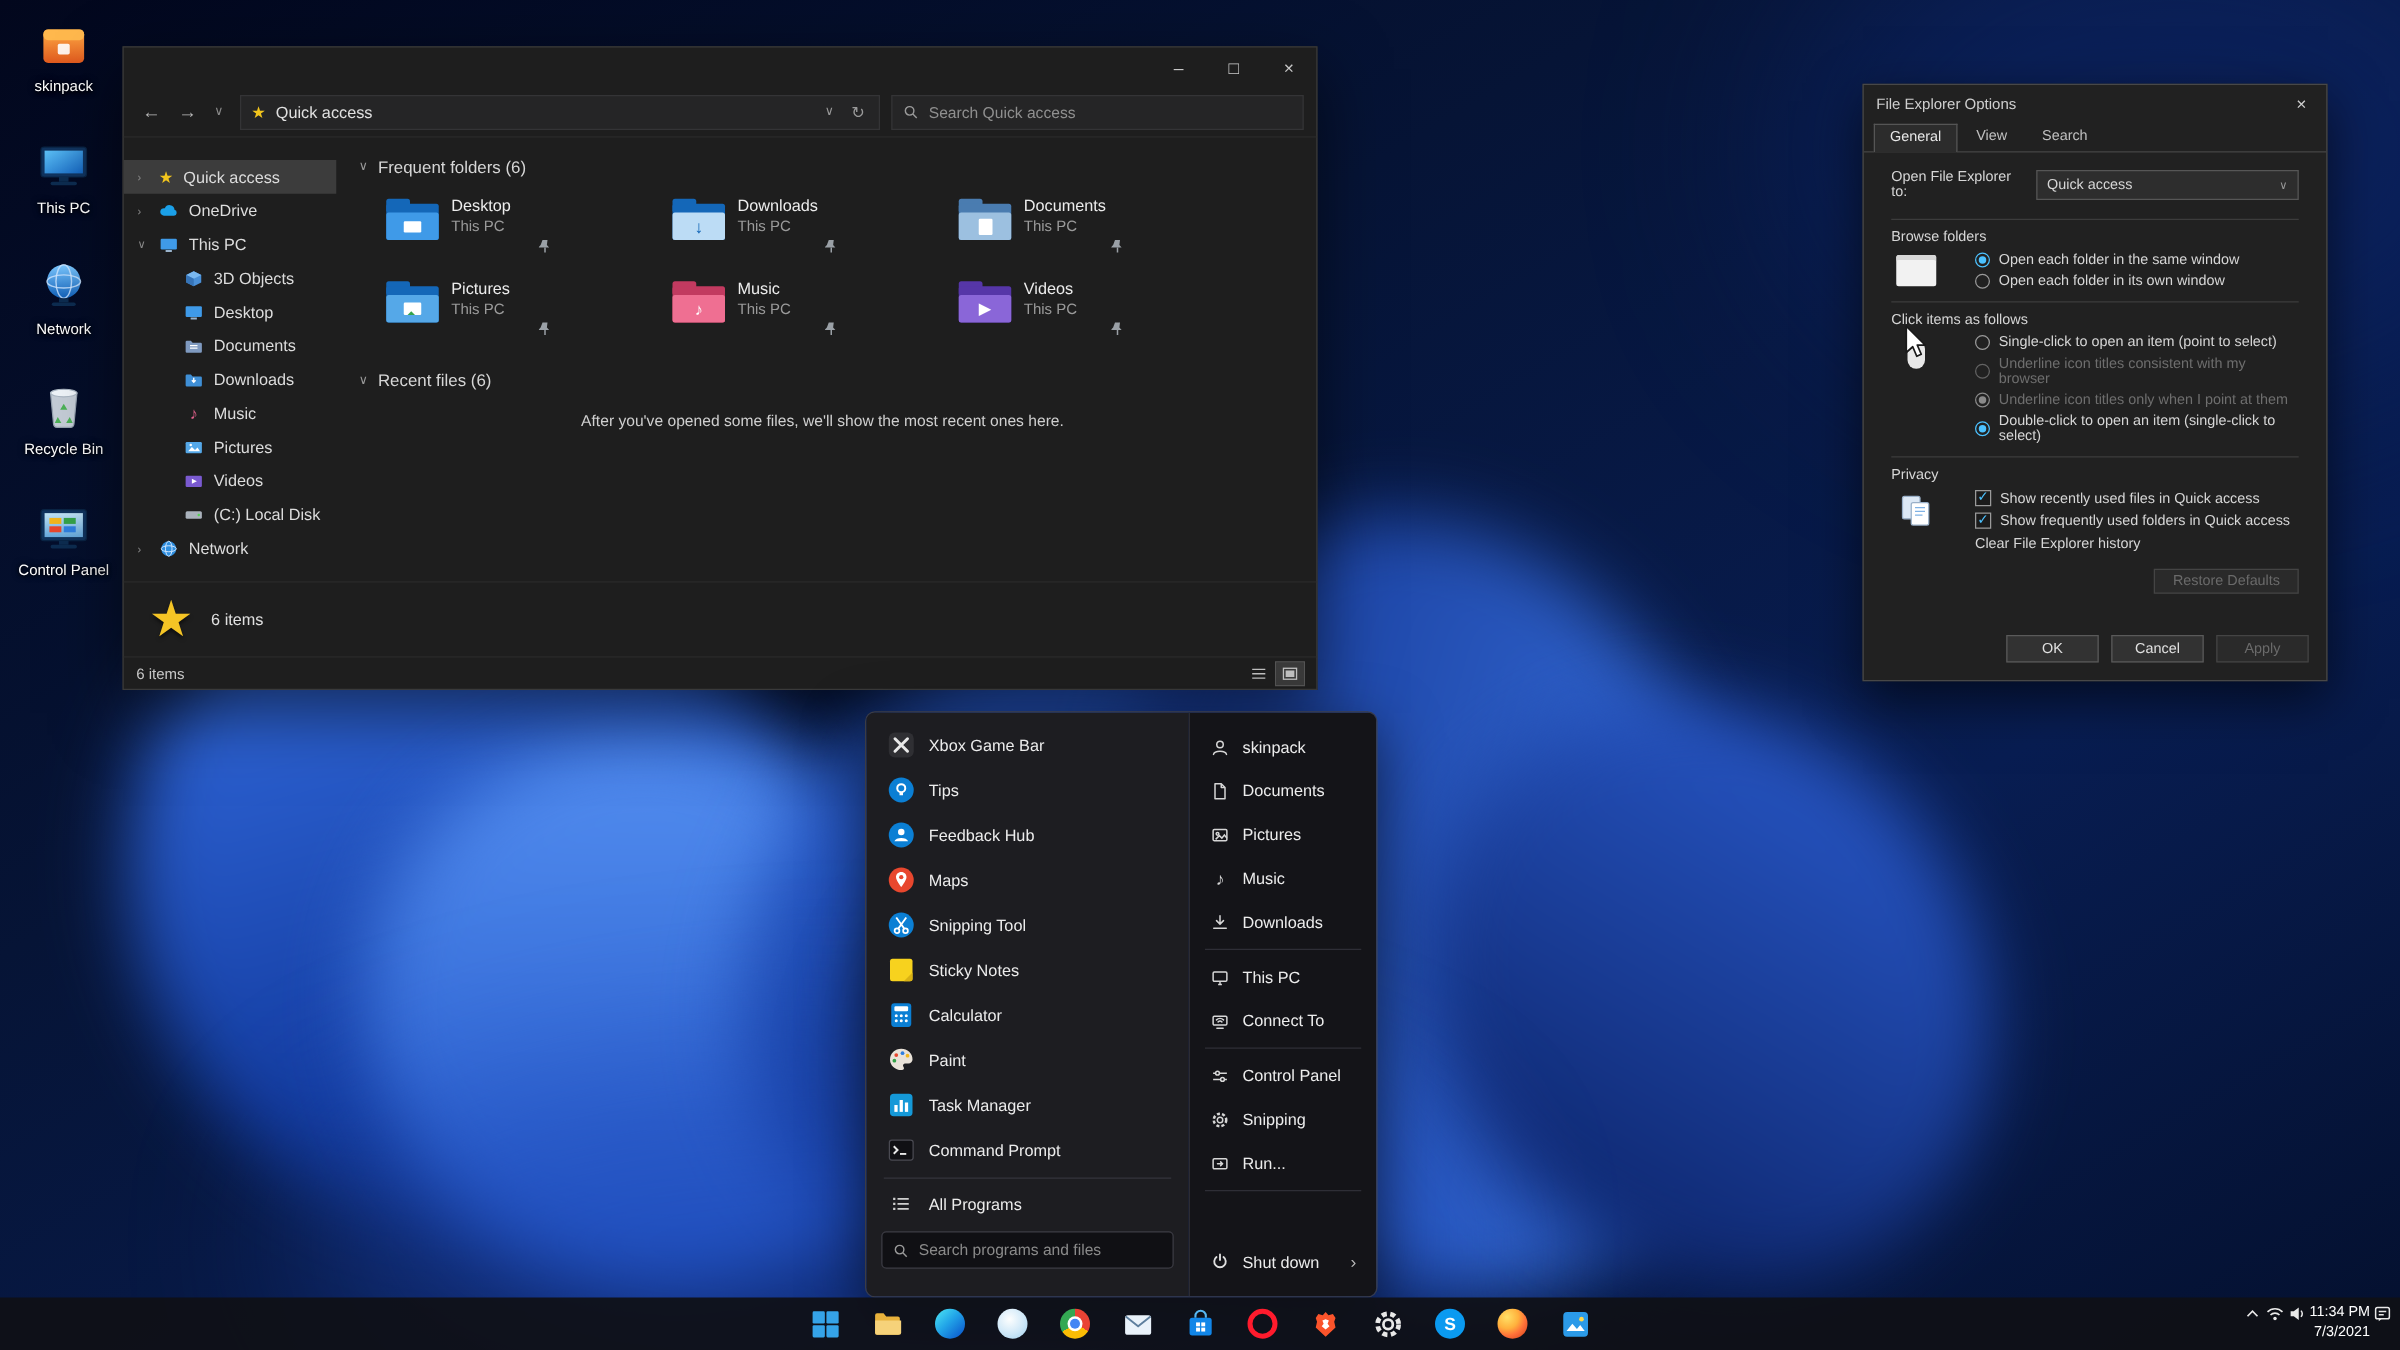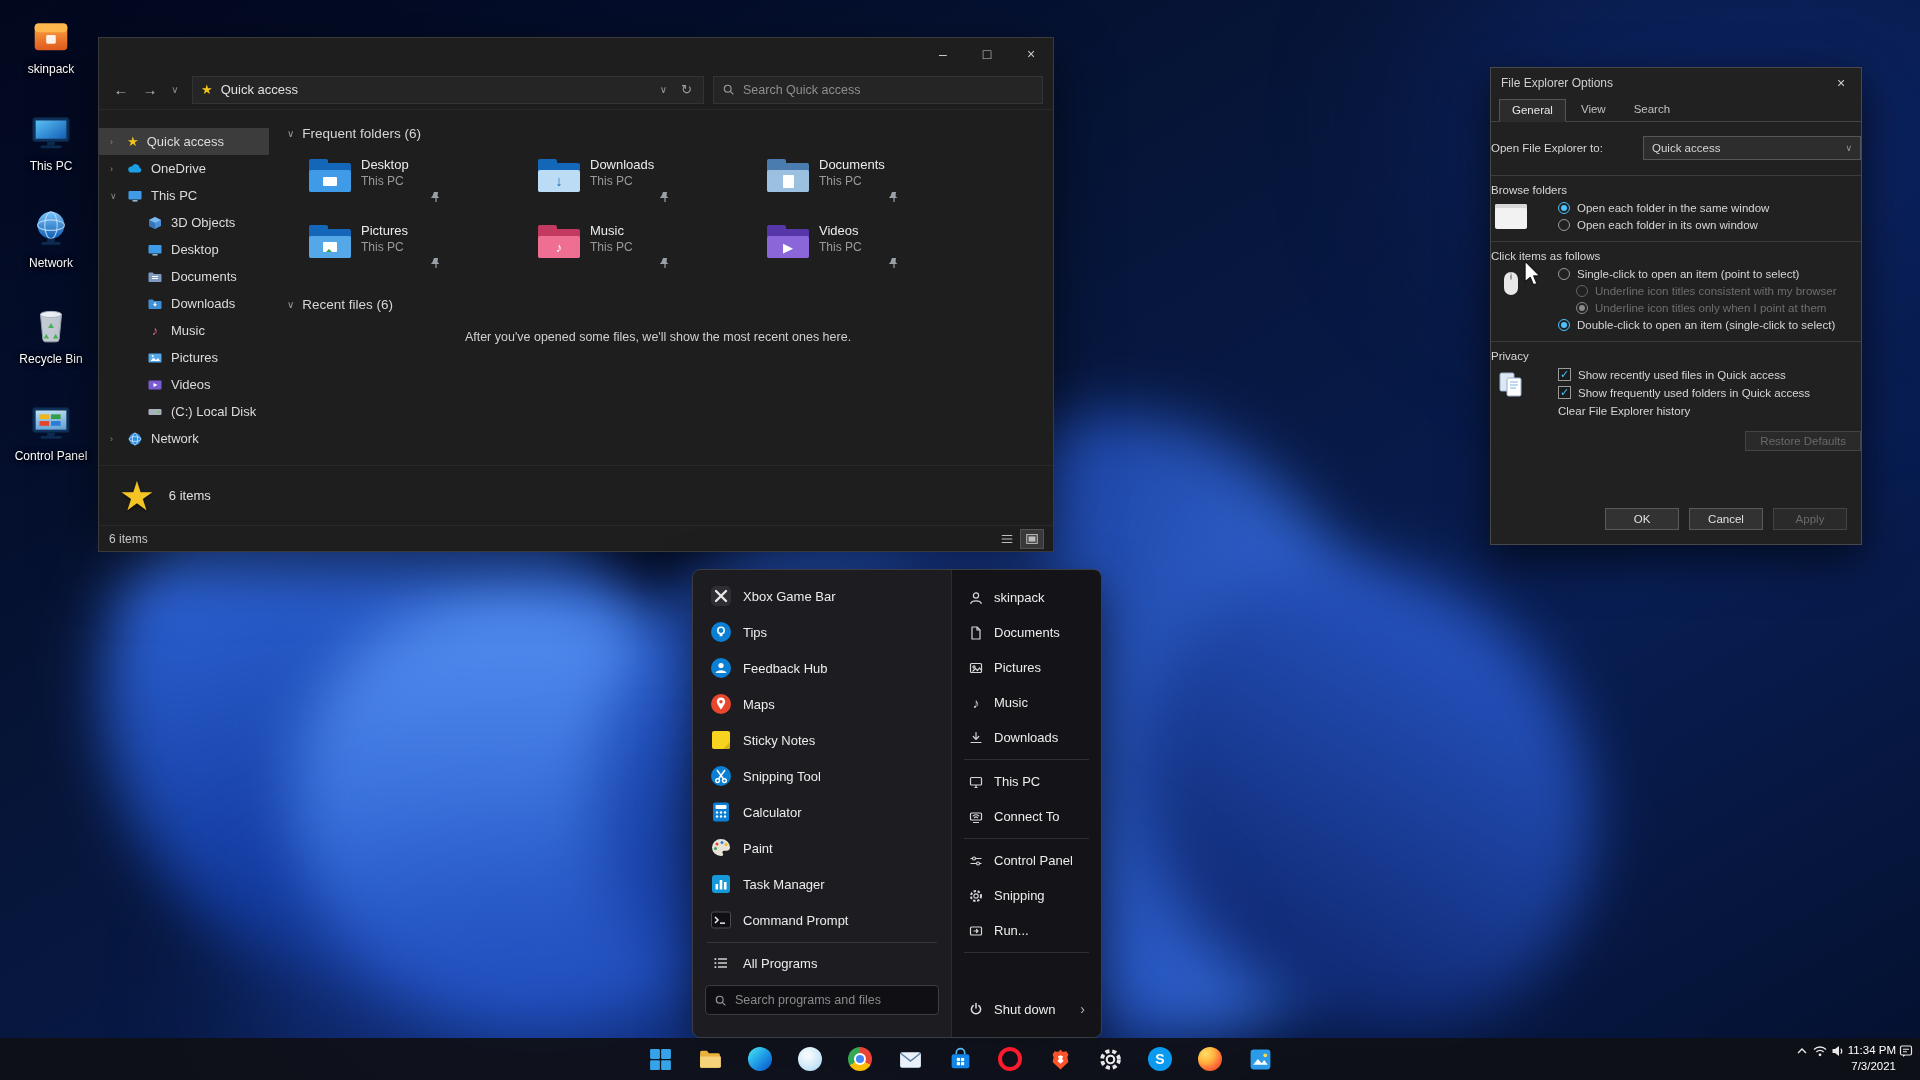--- a/index.html
+++ b/index.html
@@ -75,32 +75,32 @@
 .vbtn{width:22px;height:18px;display:flex;align-items:center;justify-content:center}
 .vbtn svg{width:14px;height:14px}
 .vbtn.active{background:#3a3a3a;outline:1px solid #555}
 
 .dlg{position:absolute;left:1490px;top:67px;width:372px;height:478px;background:#212121;border:1px solid #484848;box-shadow:0 14px 40px rgba(0,0,0,.6);z-index:4;display:flex;flex-direction:column;font-size:11.5px;color:#d6d6d6}
 .dlg-title{height:30px;display:flex;align-items:center;padding-left:10px;font-size:12px;color:#cfcfcf;flex:0 0 auto}
 .dlg-x{margin-left:auto;width:40px;height:30px;display:flex;align-items:center;justify-content:center;color:#cfcfcf;font-size:14px}
 .dlg-tabs{display:flex;padding:0 8px;border-bottom:1px solid #454545;gap:2px;align-items:flex-end;flex:0 0 auto}
 .dtab{padding:4px 12px 5px;border:1px solid transparent;color:#c0c0c0}
 .dtab.active{background:#2c2c2c;border-color:#555;border-bottom-color:#2c2c2c;margin-bottom:-1px;color:#e8e8e8}
-.dlg-body{flex:1;padding:12px 0 0;display:flex;flex-direction:column}
+.dlg-body{flex:1;padding:12px 22px 0;display:flex;flex-direction:column}
 .row-open{display:flex;align-items:center;gap:8px;margin:2px 0 10px}
 .dd{margin-left:auto;width:218px;height:24px;background:#2d2d2d;border:1px solid #565656;display:flex;align-items:center;padding:0 8px}
 .ddc{margin-left:auto;color:#9a9a9a;font-size:9px}
 .dsep{border:0;border-top:1px solid #3c3c3c;margin:5px 0 7px}
 .grp-title{margin:1px 0 6px}
 .grp-row{display:flex;gap:27px}
 .grp-ico{width:40px;flex:0 0 auto;display:flex;justify-content:center;padding-top:2px}
 .gi-window{width:32px;height:25px;background:#f2f2f2;border-radius:2px;box-shadow:inset 0 4px 0 #d8d8d8}
 .opts{flex:1}
 .opt{display:flex;align-items:center;gap:7px;margin-bottom:5px}
-.opt.indent{margin-left:18px}
+.opt.indent{}
 .opt.dim .olbl{color:#6e6e6e}
 .radio{width:12px;height:12px;border:1px solid #9a9a9a;border-radius:50%;position:relative;flex:0 0 auto}
 .radio.sel{border-color:#4cc2ff}
 .radio.sel::after{content:"";position:absolute;inset:2px;border-radius:50%;background:#4cc2ff}
 .radio.dim{border-color:#636363}
 .radio.dim.sel{border-color:#8a8a8a}
 .radio.dim.sel::after{background:#8a8a8a}
 .cb{width:13px;height:13px;border:1px solid #9a9a9a;background:#1b1b1b;display:flex;align-items:center;justify-content:center;flex:0 0 auto}
 .ck{color:#4cc2ff;font-size:11px;line-height:1;margin-top:-1px}
 .clear-row{display:flex;align-items:center;margin-top:6px}
@@ -616,33 +616,33 @@
     <div class="app">
         <svg class="i24" viewBox="0 0 24 24">
           <circle cx="12" cy="12" r="10" fill="#e8472e"></circle>
           <path d="M12 5.5 c2.6 0 4.2 2 4.2 4.1 c0 2.8 -4.2 8 -4.2 8 s-4.2 -5.2 -4.2 -8 c0 -2.1 1.6 -4.1 4.2 -4.1 z" fill="#fff"></path>
           <circle cx="12" cy="9.7" r="1.7" fill="#e8472e"></circle>
         </svg>
         <span class="albl">Maps</span>
       </div>
     <div class="app">
         <svg class="i24" viewBox="0 0 24 24">
-          <rect x="3" y="3" width="18" height="18" rx="2" fill="#f7d21e"></rect>
-          <path d="M21 14 v5 a2 2 0 0 1 -2 2 h-5 z" fill="#d9b214"></path>
-        </svg>
-        <span class="albl">Sticky Notes</span>
-      </div>
-    <div class="app">
-        <svg class="i24" viewBox="0 0 24 24">
           <circle cx="12" cy="12" r="10" fill="#0b7fd4"></circle>
           <path d="M8 6 L14.5 15 M16 6 L9.5 15" stroke="#fff" stroke-width="1.5"></path>
           <circle cx="8.6" cy="16.6" r="1.9" fill="none" stroke="#fff" stroke-width="1.4"></circle>
           <circle cx="15.4" cy="16.6" r="1.9" fill="none" stroke="#fff" stroke-width="1.4"></circle>
         </svg>
         <span class="albl">Snipping Tool</span>
+      </div>
+    <div class="app">
+        <svg class="i24" viewBox="0 0 24 24">
+          <rect x="3" y="3" width="18" height="18" rx="2" fill="#f7d21e"></rect>
+          <path d="M21 14 v5 a2 2 0 0 1 -2 2 h-5 z" fill="#d9b214"></path>
+        </svg>
+        <span class="albl">Sticky Notes</span>
       </div>
     <div class="app">
         <svg class="i24" viewBox="0 0 24 24">
           <rect x="4" y="2.5" width="16" height="19" rx="2.5" fill="#0b7fd4"></rect>
           <rect x="6.5" y="5" width="11" height="4" rx="1" fill="#fff"></rect>
           <circle cx="8" cy="12.5" r="1.2" fill="#fff"></circle>
           <circle cx="12" cy="12.5" r="1.2" fill="#fff"></circle>
           <circle cx="16" cy="12.5" r="1.2" fill="#fff"></circle>
           <circle cx="8" cy="16.5" r="1.2" fill="#fff"></circle>
           <circle cx="12" cy="16.5" r="1.2" fill="#fff"></circle>

